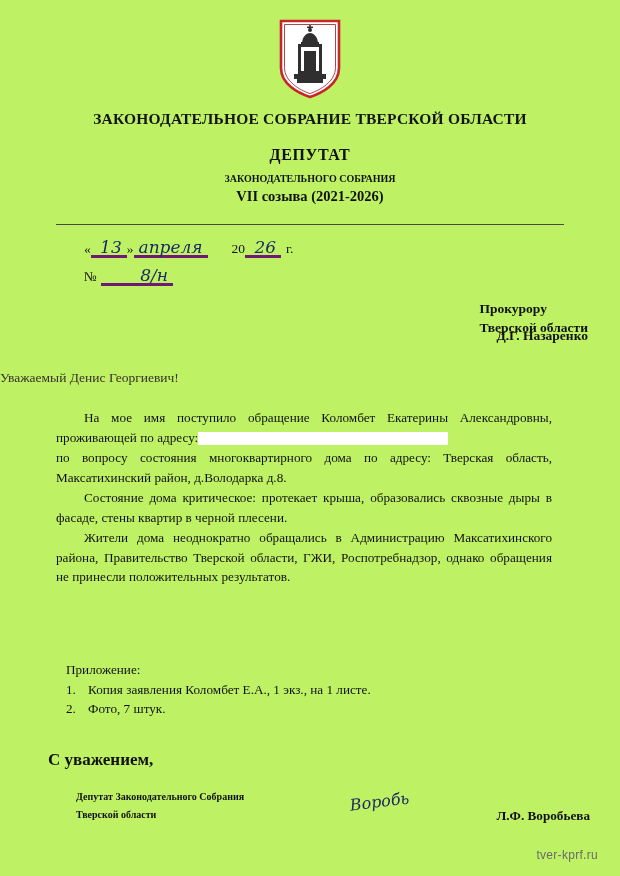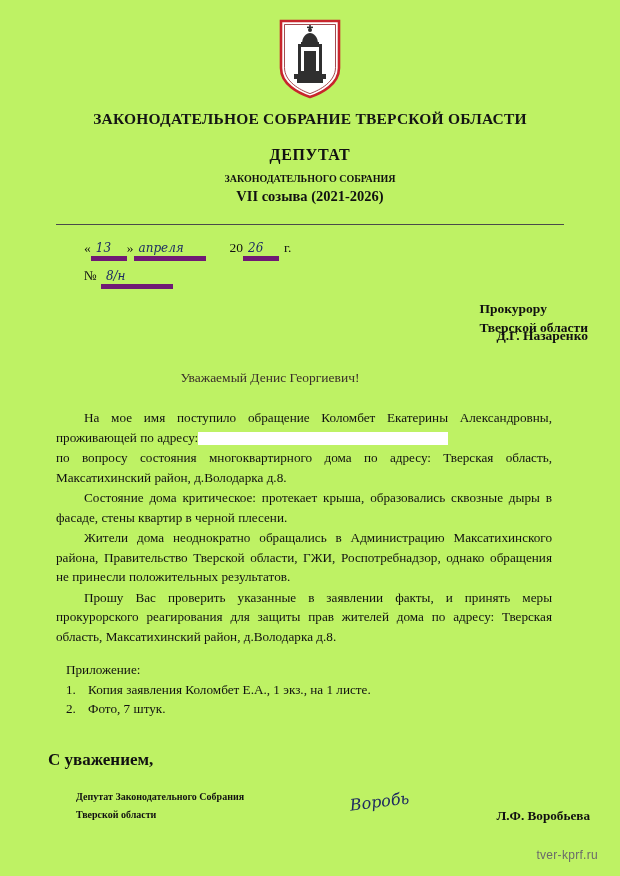--- a/index.html
+++ b/index.html
@@ -89,27 +89,27 @@
   .date-row {
     display: flex;
     align-items: baseline;
     height: 20px;
     white-space: nowrap;
   }
   .date-row .q { font-size: 13.5px; }
   .hand {
     font-family: "DejaVu Serif", serif;
     font-style: italic;
-    font-size: 12px;
+    font-size: 17px;
     color: #1b2a63;
-    border-bottom: 5px solid #701a75;
+    border-bottom: 3px solid #701a75;
     padding: 0 5px;
     display: inline-block;
     min-width: 26px;
-    text-align: left;
+    text-align: right;
     line-height: 15px;
   }
   .hand.wide { min-width: 62px; }
   .num-row {
     display: flex;
     align-items: baseline;
     margin-top: 8px;
     height: 20px;
   }
   .num-label { font-size: 13.5px; margin-right: 4px; }
@@ -132,21 +132,21 @@
     font-size: 13.5px;
     font-weight: bold;
   }
 
   
   .salutation {
     position: absolute;
     left: 0;
     top: 370px;
     width: 540px;
-    text-align: center;
+    text-align: left;
     font-size: 13.5px;
     color: #3a2f2a;
   }
 
   
   .body-text {
     position: absolute;
     left: 56px;
     top: 408px;
     width: 508px;
@@ -300,21 +300,20 @@
   </div>
   <div class="addressee-name">Д.Г. Назаренко</div>
 
   <div class="salutation">Уважаемый Денис Георгиевич!</div>
 
   <div class="body-text">
     <p><span>На мое имя поступило обращение Коломбет Екатерины Александровны, проживающей по адресу:</span><span class="redacted"></span></p>
     <p style="text-indent:0">по вопросу состояния многоквартирного дома по адресу: Тверская область, Максатихинский район, д.Володарка д.8.</p>
     <p>Состояние дома критическое: протекает крыша, образовались сквозные дыры в фасаде, стены квартир в черной плесени.</p>
     <p>Жители дома неоднократно обращались в Администрацию Максатихинского района, Правительство Тверской области, ГЖИ, Роспотребнадзор, однако обращения не принесли положительных результатов.</p>
-    <p>Прошу Вас проверить указанные в заявлении факты, и принять меры прокурорского реагирования для защиты прав жителей дома по адресу: Тверская область, Максатихинский район, д.Володарка д.8.</p>
   </div>
 
   <div class="attach-title">Приложение:</div>
   <ul class="attach-list">
     <li>
       <span class="mark">1.</span>
       <span>Копия заявления Коломбет Е.А., 1 экз., на 1 листе.</span>
     </li>
     <li>
       <span class="mark">2.</span>

